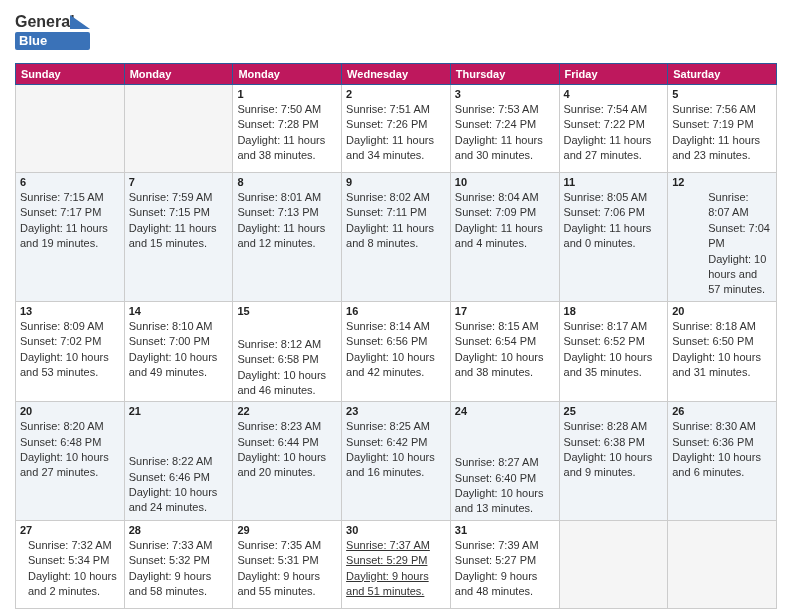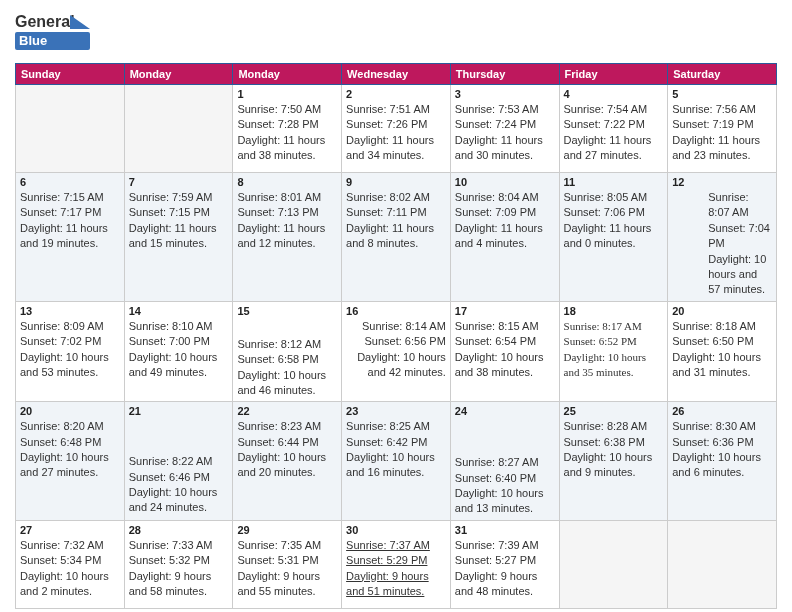--- a/index.html
+++ b/index.html
@@ -205,33 +205,33 @@
 Daylight: 10 hours and 49 minutes.</div>
           </td>
           <td>
             <div class="day-num">15</div>
             <div class="day-info" style="white-space: pre-line; margin-top: 20px;">Sunrise: 8:12 AM
 Sunset: 6:58 PM
 Daylight: 10 hours and 46 minutes.</div>
           </td>
           <td>
             <div class="day-num">16</div>
-            <div class="day-info" style="white-space: pre-line; text-align: right;">Sunrise: 8:14 AM
+            <div class="day-info" style="white-space: pre-line;">Sunrise: 8:14 AM
 Sunset: 6:56 PM
 Daylight: 10 hours and 42 minutes.</div>
           </td>
           <td>
             <div class="day-num">17</div>
             <div class="day-info" style="white-space: pre-line;">Sunrise: 8:15 AM
 Sunset: 6:54 PM
 Daylight: 10 hours and 38 minutes.</div>
           </td>
           <td>
             <div class="day-num">18</div>
-            <div class="day-info" style="white-space: pre-line; font-family: Liberation Serif, serif;">Sunrise: 8:17 AM
+            <div class="day-info" style="white-space: pre-line;">Sunrise: 8:17 AM
 Sunset: 6:52 PM
 Daylight: 10 hours and 35 minutes.</div>
           </td>
           <td>
             <div class="day-num">20</div>
             <div class="day-info" style="white-space: pre-line;">Sunrise: 8:18 AM
 Sunset: 6:50 PM
 Daylight: 10 hours and 31 minutes.</div>
           </td>
         </tr>
@@ -275,21 +275,21 @@
           <td>
             <div class="day-num">26</div>
             <div class="day-info" style="white-space: pre-line;">Sunrise: 8:30 AM
 Sunset: 6:36 PM
 Daylight: 10 hours and 6 minutes.</div>
           </td>
         </tr>
         <tr>
           <td>
             <div class="day-num">27</div>
-            <div class="day-info" style="white-space: pre-line;">Sunrise: 7:32 AM
+            <div class="day-info" style="white-space: pre-line; margin-left: 8px;">Sunrise: 7:32 AM
 Sunset: 5:34 PM
 Daylight: 10 hours and 2 minutes.</div>
           </td>
           <td>
             <div class="day-num">28</div>
             <div class="day-info" style="white-space: pre-line;">Sunrise: 7:33 AM
 Sunset: 5:32 PM
 Daylight: 9 hours and 58 minutes.</div>
           </td>
           <td>

